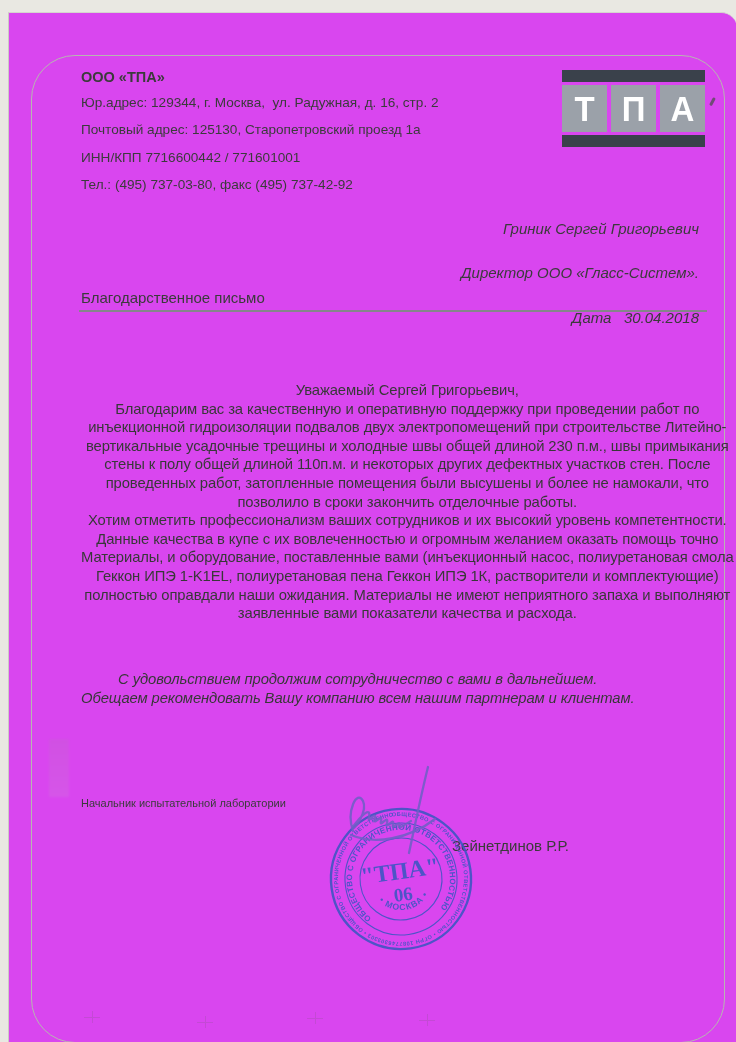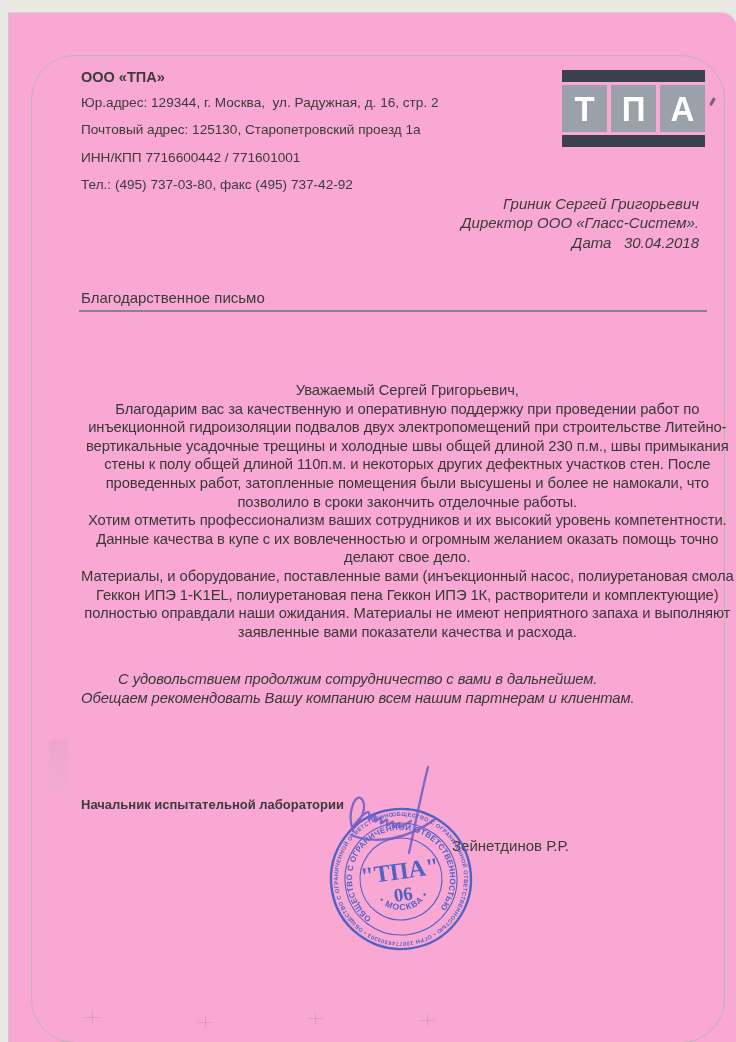--- a/index.html
+++ b/index.html
@@ -5,21 +5,21 @@
   html,body{margin:0;padding:0;}
   body{
     width:736px;height:1042px;
     background:#e9e8e2;
     font-family:"Liberation Sans", sans-serif;
     position:relative;overflow:hidden;
   }
   .screen{position:absolute;inset:0;}
   .page{
     position:absolute;left:8px;top:12px;width:728px;height:1030px;
-    background:#f9a8d4;
+    background:#d946ef;
     border-top:1px solid #d6d5ce;
     border-left:1px solid #ccCBc4;
     border-radius:0 16px 0 0;
   }
   .frame{
     position:absolute;left:22px;top:42px;width:692px;height:986px;
     border:1px solid #b7b6b0;
     border-radius:44px;
   }
   
@@ -27,30 +27,30 @@
   .company-name{font-size:14.5px;font-weight:bold;margin-bottom:4px;white-space:pre;}
   .hdr-line{font-size:13.6px;line-height:18.4px;white-space:pre;margin-top:9px;}
   
   .logo{position:absolute;left:553px;top:57px;width:143px;height:77px;display:flex;flex-direction:column;justify-content:space-between;}
   .logo-bar{height:12px;background:#3a414b;}
   .logo-row{display:flex;justify-content:space-between;height:47px;}
   .logo-tile{width:45px;height:47px;background:#9ba1a9;display:flex;align-items:center;justify-content:center;}
   .logo-letter{color:#ffffff;font-size:33px;font-weight:bold;line-height:1;transform:scaleY(1.05);}
   
   .recipient{position:absolute;right:38px;top:181px;text-align:right;font-style:italic;color:#3b3b3b;font-size:15px;line-height:19.3px;}
-  .r-line{white-space:pre;}
+  .r-line{white-space:pre;margin-top:25px;}
   
   .subject{position:absolute;left:72px;top:276px;font-size:15px;color:#3b3b3b;}
   .subject-rule{position:absolute;left:70px;top:297px;width:628px;height:1.5px;background:#85858a;}
   
   .body-block{position:absolute;left:72px;top:368px;color:#383838;}
   .body-line{font-size:14.8px;line-height:18.6px;white-space:pre;letter-spacing:-0.1px;text-align:center;}
   .closing-block{position:absolute;left:72px;top:657px;color:#383838;font-style:italic;}
   
-  .sign-role{position:absolute;left:72px;top:784px;font-size:13px;color:#3b3b3b;white-space:pre;font-weight:bold;}
+  .sign-role{position:absolute;left:72px;top:784px;font-size:11px;color:#3b3b3b;white-space:pre;}
   .sign-name{position:absolute;left:443px;top:824px;font-size:15px;color:#3b3b3b;white-space:pre;}
   
   .stamp{position:absolute;left:312px;top:786px;opacity:.87;}
   .stamp circle{fill:none;stroke:#3a57c2;}
   .stamp .c1{stroke-width:2.4;}
   .stamp .c2{stroke-width:1.1;}
   .stamp text{fill:#3a57c2;}
   .ring-tiny{font-size:5.6px;letter-spacing:.4px;font-weight:bold;}
   .ring-main{font-size:8px;font-weight:bold;letter-spacing:.3px;}
   .ring-city{font-size:8.6px;font-weight:bold;letter-spacing:1px;}
@@ -109,21 +109,20 @@
     <div class="body-block">
       <div class="body-line">Уважаемый Сергей Григорьевич,</div>
       <div class="body-line">Благодарим вас за качественную и оперативную поддержку при проведении работ по</div>
       <div class="body-line">инъекционной гидроизоляции подвалов двух электропомещений при строительстве Литейно-</div>
       <div class="body-line">вертикальные усадочные трещины и холодные швы общей длиной 230 п.м., швы примыкания</div>
       <div class="body-line">стены к полу общей длиной 110п.м. и некоторых других дефектных участков стен. После</div>
       <div class="body-line">проведенных работ, затопленные помещения были высушены и более не намокали, что</div>
       <div class="body-line">позволило в сроки закончить отделочные работы.</div>
       <div class="body-line">Хотим отметить профессионализм ваших сотрудников и их высокий уровень компетентности.</div>
       <div class="body-line">Данные качества в купе с их вовлеченностью и огромным желанием оказать помощь точно</div>
-      <div class="body-line">делают свое дело.</div>
       <div class="body-line">Материалы, и оборудование, поставленные вами (инъекционный насос, полиуретановая смола</div>
       <div class="body-line">Геккон ИПЭ 1-K1EL, полиуретановая пена Геккон ИПЭ 1К, растворители и комплектующие)</div>
       <div class="body-line">полностью оправдали наши ожидания. Материалы не имеют неприятного запаха и выполняют</div>
       <div class="body-line">заявленные вами показатели качества и расхода.</div>
     </div>
 
     <div class="closing-block">
       <div class="body-line">С удовольствием продолжим сотрудничество с вами в дальнейшем.</div>
       <div class="body-line">Обещаем рекомендовать Вашу компанию всем нашим партнерам и клиентам.</div>
     </div>

